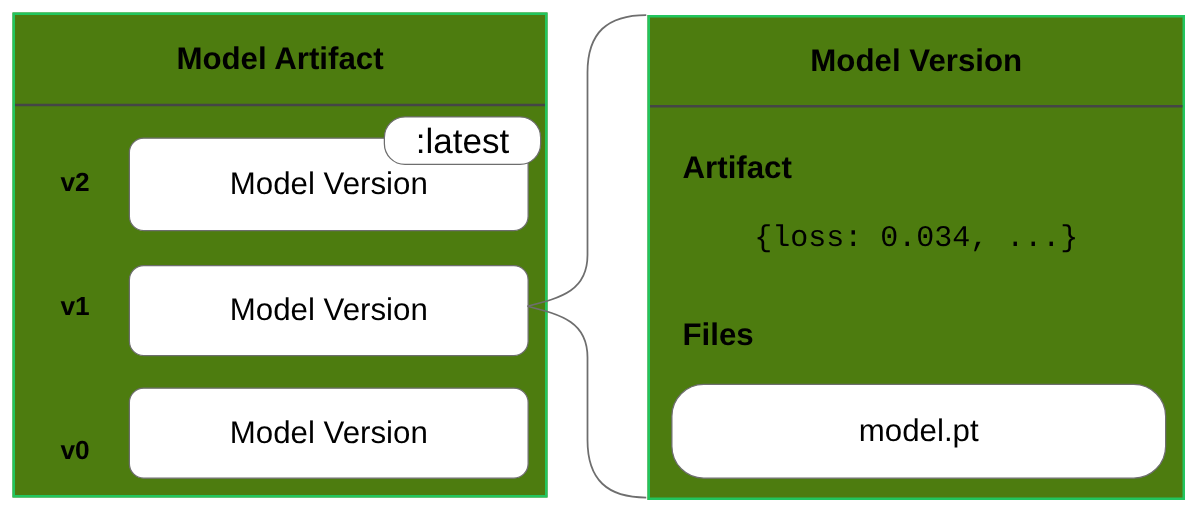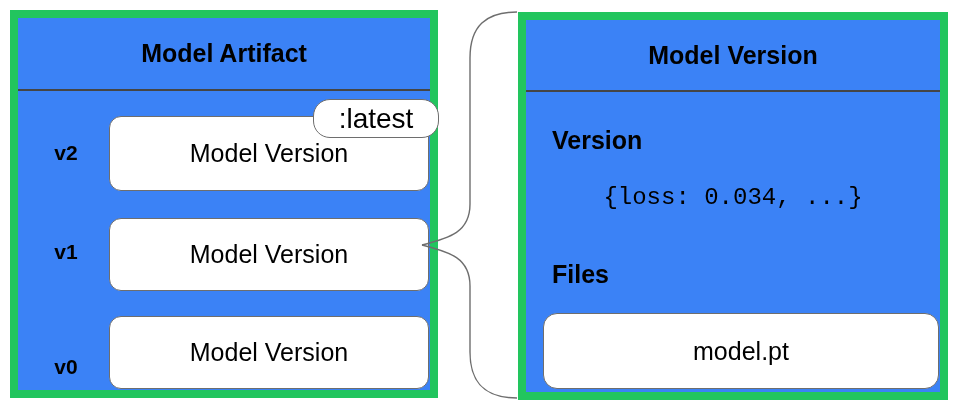--- a/index.html
+++ b/index.html
@@ -12,22 +12,22 @@
     overflow: hidden;
   }
   .connector-svg {
     position: absolute; left: 0; top: 0;
     width: 960px; height: 411px;
     pointer-events: none;
     z-index: 5;
   }
   .panel {
     position: absolute;
-    background: #3b82f6;
-    border: 8px solid #22c55e;
+    background: #4d7c0f;
+    border: 2px solid #22c55e;
     z-index: 1;
   }
   .panel-left { left: 10px; top: 10px; width: 428px; height: 388px; }
   .panel-right { left: 518px; top: 12px; width: 430px; height: 388px; }
   .panel-header {
     height: 73px;
     border-bottom: 2px solid #454545;
     display: flex; align-items: center; justify-content: center;
     font-weight: bold; font-size: 25px;
   }
@@ -68,21 +68,21 @@
     position: absolute;
     left: 0; top: 164px; width: 100%;
     text-align: center;
     font-family: "Liberation Mono", "DejaVu Sans Mono", monospace;
     font-size: 24px;
   }
   .file-box {
     position: absolute;
     left: 17px; top: 293px; width: 396px; height: 76px;
     border: 1.5px solid #6e6e6e;
-    border-radius: 14px;
+    border-radius: 26px;
     background: #ffffff;
     display: flex; align-items: center; justify-content: center;
     font-size: 25px;
   }
 </style>
 </head>
 <body>
 
 <div class="canvas">
 
@@ -113,21 +113,21 @@
     <div class="vbox" style="left:91px; top:298px; height:73px;">
       <span>Model Version</span>
     </div>
   </div>
 
   <div class="panel panel-right">
     <div class="panel-header">
       <span>Model Version</span>
     </div>
 
-    <div class="section-heading" style="top:106px;">Version</div>
+    <div class="section-heading" style="top:106px;">Artifact</div>
     <div class="mono-line">{loss: 0.034, ...}</div>
 
     <div class="section-heading" style="top:240px;">Files</div>
     <div class="file-box">
       <span>model.pt</span>
     </div>
   </div>
 
 </div>
 

